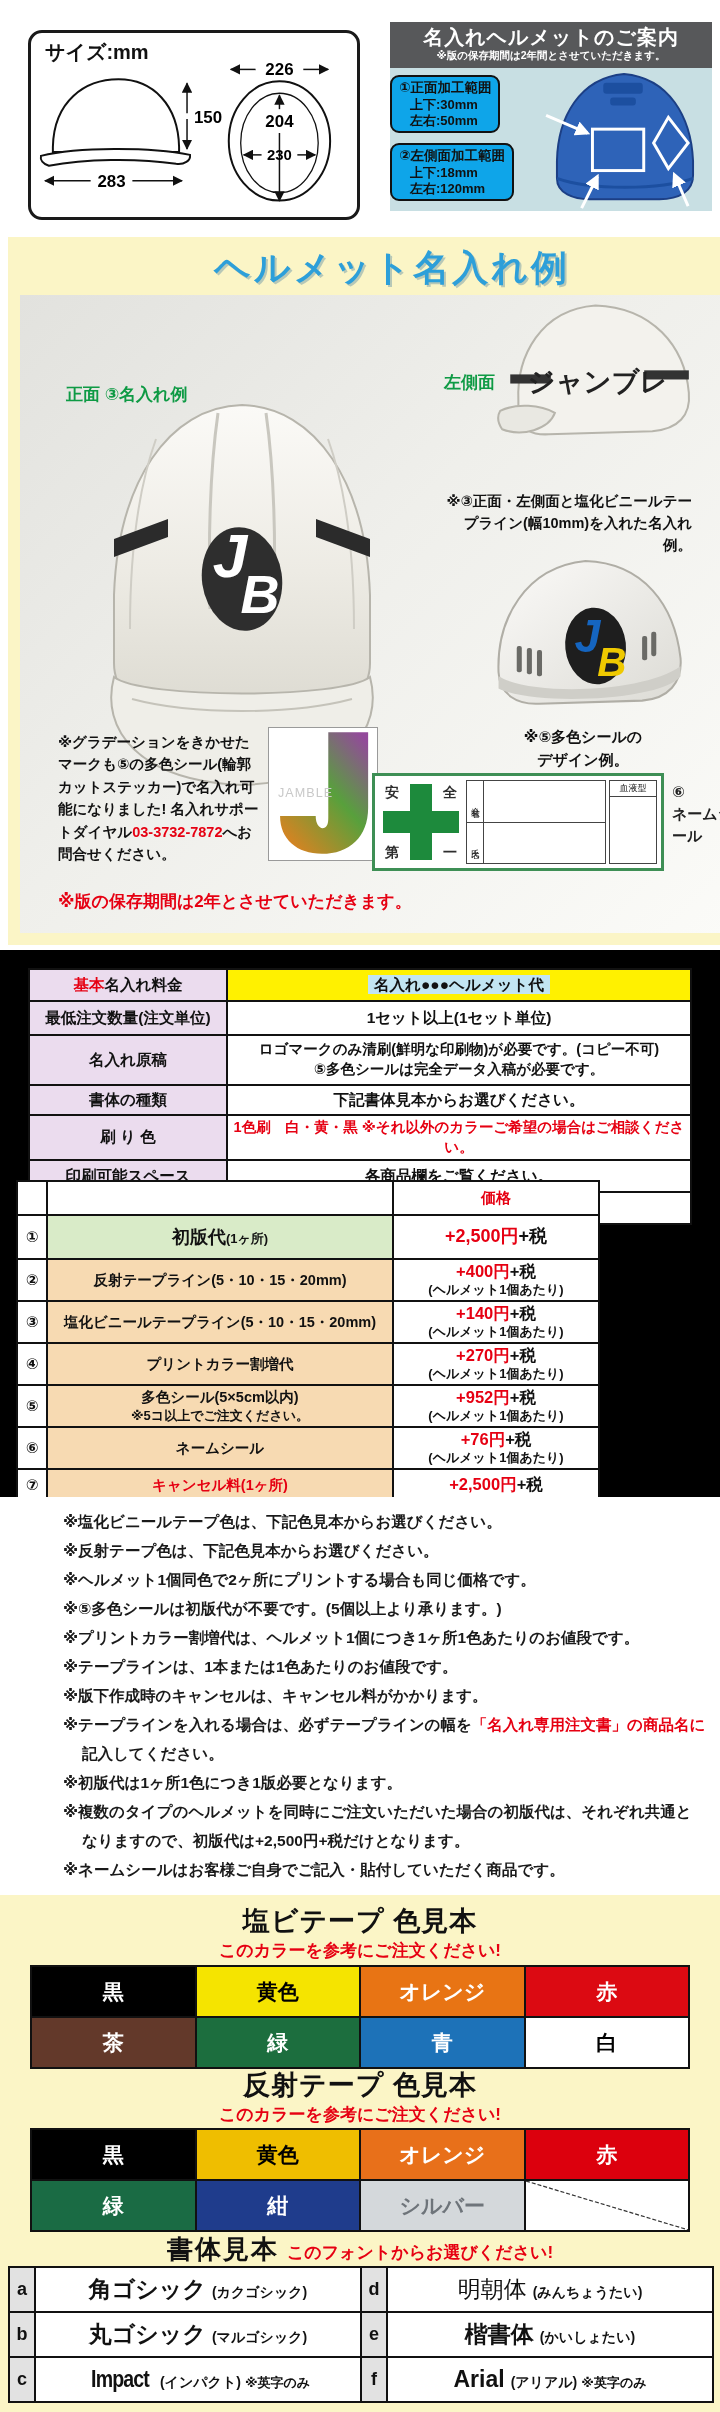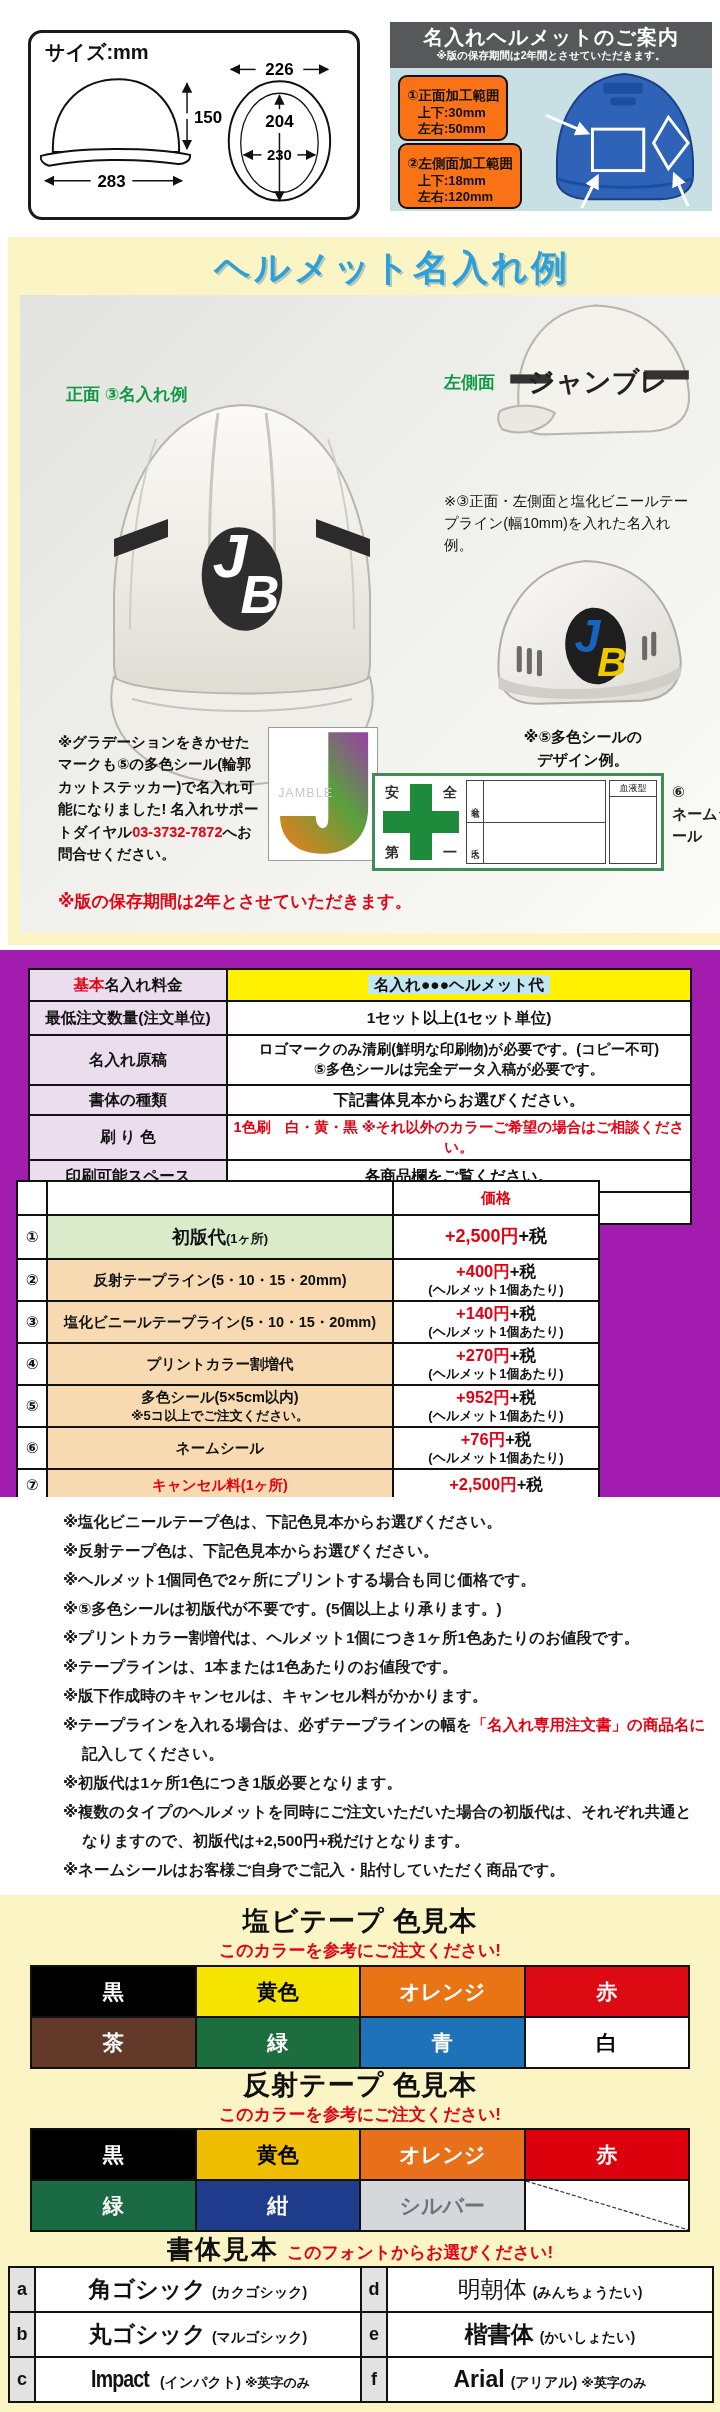--- a/index.html
+++ b/index.html
@@ -10,40 +10,40 @@
   .size-box{position:absolute;left:28px;top:30px;width:326px;height:184px;
             border:3px solid #1a1a1a;border-radius:14px;background:#fff;}
   .size-label{position:absolute;left:14px;top:6px;font-size:20px;font-weight:bold;}
   .size-svg{position:absolute;left:2px;top:26px;}
 
   .guide-box{position:absolute;left:390px;top:22px;width:322px;height:196px;}
   .guide-header{background:#57585A;color:#fff;text-align:center;padding:4px 0 5px;}
   .guide-title{font-size:20px;font-weight:bold;letter-spacing:1px;line-height:1.15;}
   .guide-sub{font-size:10.5px;font-weight:bold;}
   .guide-body{position:relative;background:#C8DFE3;height:143px;}
-  .area-box{position:absolute;left:8px;background:#f97316;border:2px solid #111;
-            border-radius:9px;padding:10px 7px 3px;font-weight:bold;}
+  .area-box{position:absolute;left:0;background:#0ea5e9;border:2px solid #111;
+            border-radius:9px;padding:2px 7px 3px;font-weight:bold;}
   .area-box.a1{top:7px;}
   .area-box.a2{top:75px;}
   .area-title{font-size:13.5px;}
   .area-line{font-size:13px;padding-left:11px;line-height:1.2;}
   .guide-helmet{position:absolute;right:0;top:0;}
 
   
   .example{position:absolute;left:8px;top:237px;width:704px;height:708px;background:#FBF5C6;padding-left:32px;}
   .example-title{margin-top:7px;text-align:center;font-size:36px;font-weight:bold;
                  color:#2D9FD9;letter-spacing:3px;text-shadow:2px 2px 0 rgba(25,95,150,.30);}
   .photo{position:absolute;left:12px;top:58px;right:12px;bottom:12px;
          background:linear-gradient(135deg,#e2e2de 0%,#efefeb 45%,#fbfbf8 100%);}
   .front-label{position:absolute;left:46px;top:88px;color:#0E9A44;font-size:17px;font-weight:bold;}
   .side-label{position:absolute;left:424px;top:76px;color:#0E9A44;font-size:17px;font-weight:bold;}
   .helmet-front{position:absolute;left:52px;top:104px;}
   .helmet-side{position:absolute;left:472px;top:2px;}
   .note3{position:absolute;left:424px;top:196px;width:248px;font-size:14.5px;
-         font-weight:normal;line-height:1.5;}
+         font-weight:bold;line-height:1.5;text-align:right;}
   .helmet-color{position:absolute;left:452px;top:258px;}
   .note5{position:absolute;left:448px;top:430px;width:230px;text-align:center;
          font-size:15px;font-weight:bold;line-height:1.55;}
   .grad-note{position:absolute;left:38px;top:436px;width:204px;font-size:14.5px;
              font-weight:bold;line-height:1.55;}
   .red{color:#E60012;}
   .jamble-box{position:absolute;left:248px;top:432px;width:108px;height:132px;
               background:#fff;border:1px solid #9a9a9a;}
   
   .seal{position:absolute;left:352px;top:478px;width:292px;height:98px;background:#fff;
@@ -62,21 +62,21 @@
              letter-spacing:1px;color:#222;}
   .fld-space{flex:1;}
   .seal-blood{width:46px;flex:none;display:flex;flex-direction:column;
               border:1.5px solid #444;margin-left:3px;}
   .blood-label{font-size:9px;text-align:center;border-bottom:1.5px solid #444;padding:1px 0;color:#222;}
   .seal-caption{position:absolute;left:652px;top:486px;width:64px;font-size:15px;
                 font-weight:bold;color:#222;line-height:1.45;}
   .storage-note{position:absolute;left:38px;bottom:20px;color:#E60012;font-size:17px;font-weight:bold;}
 
   
-  .tables-wrap{position:absolute;left:0;top:950px;width:720px;height:547px;background:#a21caf;}
+  .tables-wrap{position:absolute;left:0;top:950px;width:720px;height:547px;background:#000000;}
   table{border-collapse:collapse;}
   .info-table{position:absolute;left:28px;top:18px;width:664px;table-layout:fixed;background:#fff;}
   .info-table td{border:2px solid #111;text-align:center;font-weight:bold;padding:2px 3px;}
   .info-label{background:#EBDCEE;font-size:15.5px;}
   .info-value{font-size:15.5px;}
   .iv-small{font-size:14.5px;line-height:1.35;}
   .yellow-cell{background:#FFF100;}
   .hl-blue{background:#C2E5F2;padding:1px 6px;}
   .r-h26{height:26px;} .r-h28{height:28px;} .r-h44{height:44px;} .r-h24{height:24px;}
 

